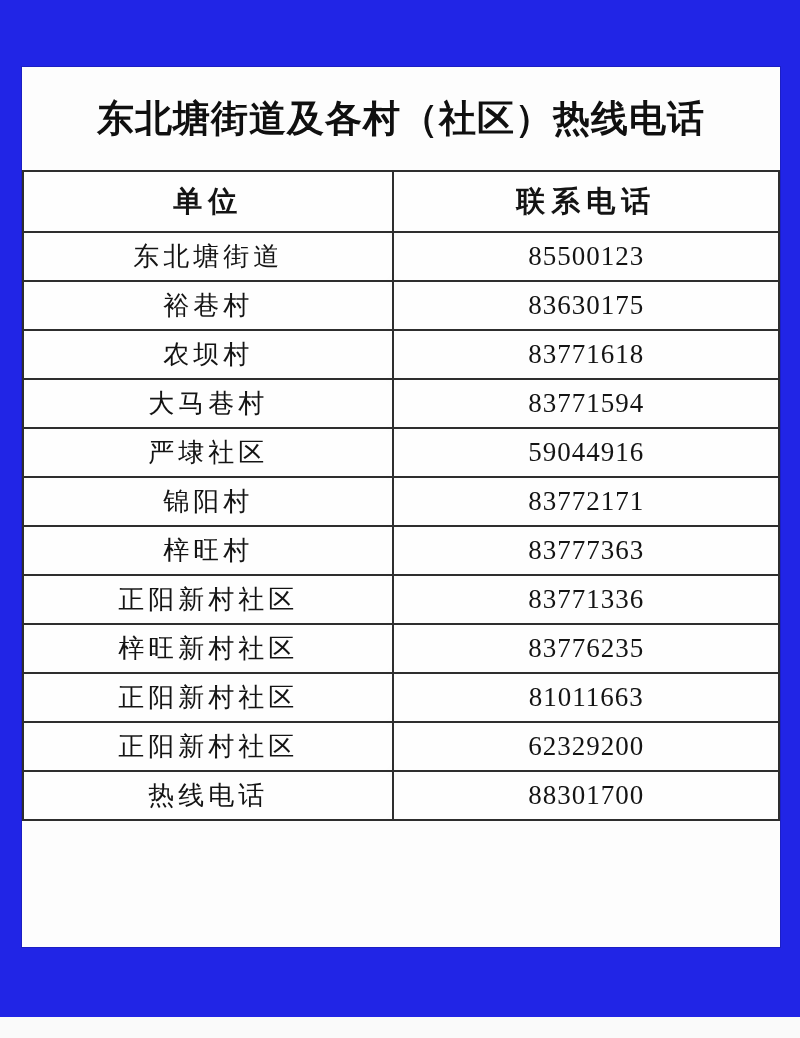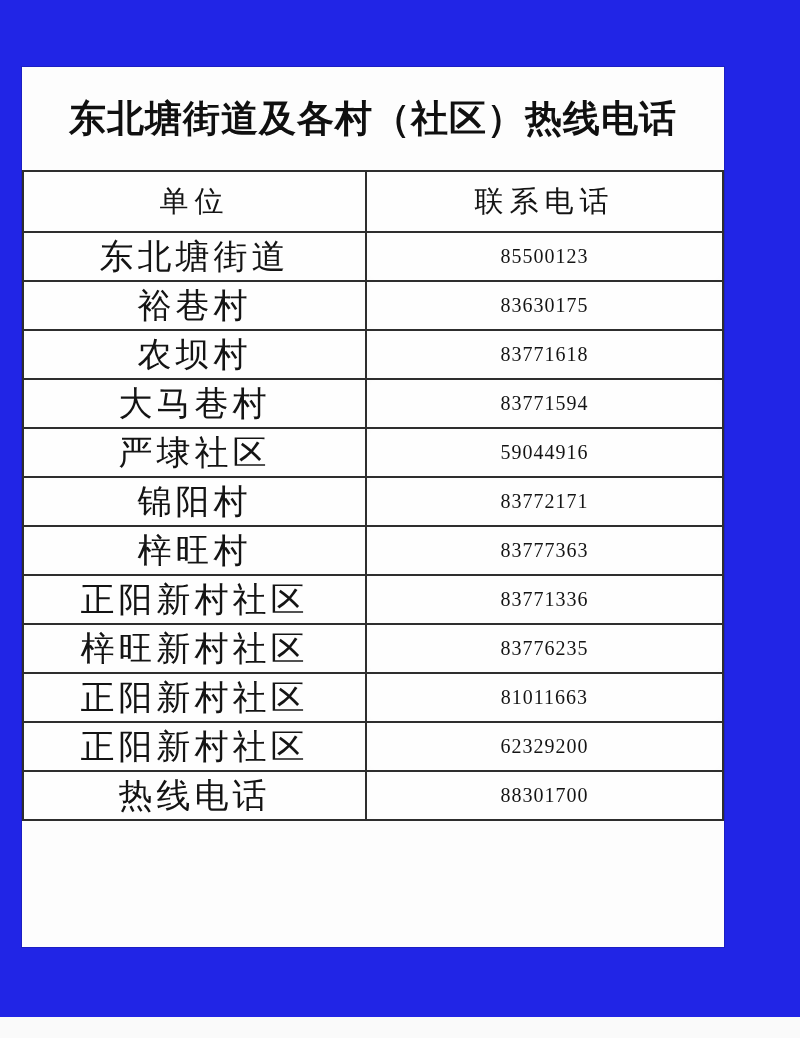--- a/index.html
+++ b/index.html
@@ -21,21 +21,21 @@
     left: 0;
     top: 0;
     width: 800px;
     height: 1017px;
     background: var(--panel-blue, #2125e6);
   }
   .card {
     position: absolute;
     left: 22px;
     top: 67px;
-    width: 702px;
+    width: 758px;
     height: 880px;
     background: #fdfdfd;
     box-sizing: border-box;
     box-shadow: 0 0 0 1px rgba(0,0,0,0.15);
   }
   .card-title {
     height: 103px;
     display: flex;
     align-items: center;
     justify-content: center;
@@ -57,33 +57,33 @@
     border: 2px solid #2e2e2e;
     text-align: center;
     vertical-align: middle;
     padding: 0;
     color: #141414;
     background: #fefefe;
   }
   .hotline-table th {
     height: 59px;
     font-size: 29px;
-    font-weight: normal;
+    font-weight: bold;
     letter-spacing: 6px;
   }
   .hotline-table td {
     height: 47px;
   }
   td.unit-cell {
-    font-size: 34px;
+    font-size: 26px;
     letter-spacing: 4px;
     border-radius: 14px;
   }
   td.phone-cell {
-    font-size: 20px;
+    font-size: 27px;
     letter-spacing: 1px;
     border-radius: 15px;
   }
   .bottom-strip {
     position: absolute;
     left: 0;
     top: 1017px;
     width: 800px;
     height: 21px;
     background: #fafafa;

